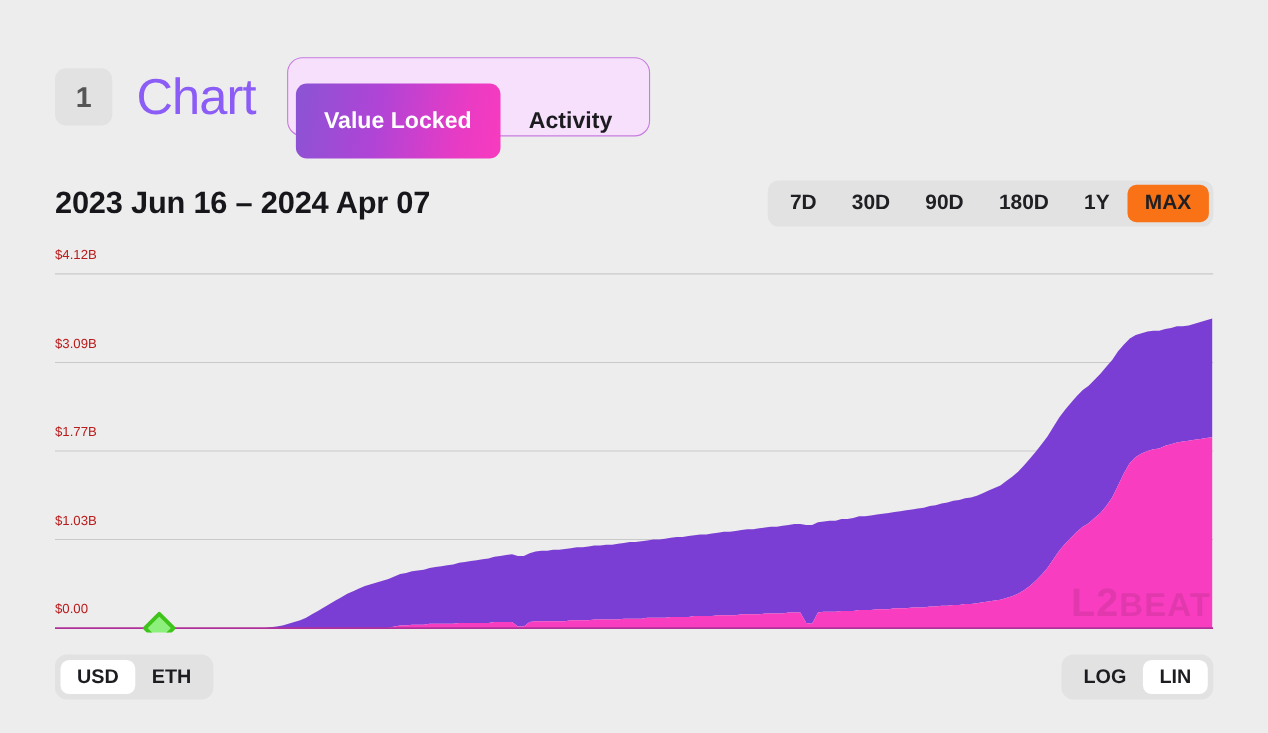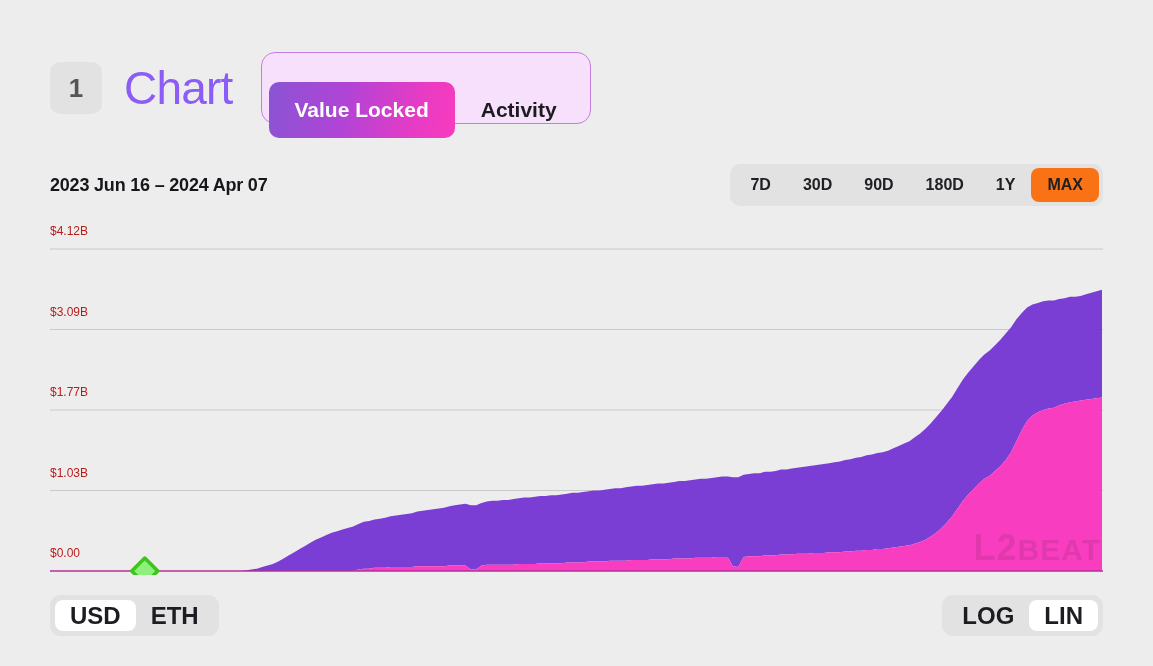--- a/index.html
+++ b/index.html
@@ -31,52 +31,52 @@
   .tab-group {
     margin-left: 28px;
     display: flex; align-items: center;
     background: #f7e0fb;
     border: 1.5px solid #c77ce0;
     border-radius: 14px;
     padding: 7px;
     height: 72px;
   }
   .tab {
-    height: 56px; padding: 0 26px;
+    height: 68px; padding: 0 26px;
     display: flex; align-items: center; justify-content: center;
     border-radius: 10px;
     font-size: 21px; font-weight: 700;
     color: #1b1b20;
     white-space: nowrap;
     cursor: pointer;
     margin-top: 44px;
   }
   .tab.active {
     background: linear-gradient(100deg, #8a54d4 0%, #b044d6 40%, #e93bc4 80%, #f83bbf 100%);
     color: #ffffff;
   }
 
   
   .range-row {
     position: absolute; left: 50px; right: 50px; top: 164px;
     display: flex; align-items: center; justify-content: space-between;
   }
   .date-range {
-    font-size: 18px; font-weight: 700; color: #17171b;
+    font-size: 28px; font-weight: 700; color: #17171b;
     letter-spacing: -0.2px;
   }
   .period-group {
     display: flex; align-items: center;
     background: #e2e2e2; border-radius: 10px;
     padding: 4px; gap: 0;
   }
   .period {
     height: 34px; padding: 0 16px;
     display: flex; align-items: center; justify-content: center;
-    font-size: 16px; font-weight: 700; color: #202024;
+    font-size: 19px; font-weight: 700; color: #202024;
     border-radius: 8px; cursor: pointer; white-space: nowrap;
   }
   .period.active { background: #f97316; }
 
   
   .chart-wrap {
     position: absolute; left: 50px; top: 220px;
     width: 1053px; height: 355px;
   }
   .chart-svg { display: block; width: 1053px; height: 355px; }
@@ -101,21 +101,21 @@
     display: flex; align-items: center; justify-content: space-between;
   }
   .footer-left { display: flex; align-items: center; gap: 20px; }
   .seg-group {
     display: flex; align-items: center;
     background: #e2e2e2; border-radius: 11px; padding: 5px;
   }
   .seg {
     height: 31px; padding: 0 15px;
     display: flex; align-items: center; justify-content: center;
-    font-size: 24px; font-weight: 700; color: #1d1d21;
+    font-size: 18px; font-weight: 700; color: #1d1d21;
     border-radius: 8px; cursor: pointer;
   }
   .seg.active { background: #ffffff; }
   .dropdown {
     display: flex; align-items: center; gap: 9px;
     background: #e2e2e2; border-radius: 11px;
     height: 41px; padding: 0 17px; cursor: pointer;
   }
   .dropdown-label { font-size: 19px; font-weight: 700; color: #1d1d21; }
   .chev { display: block; }

